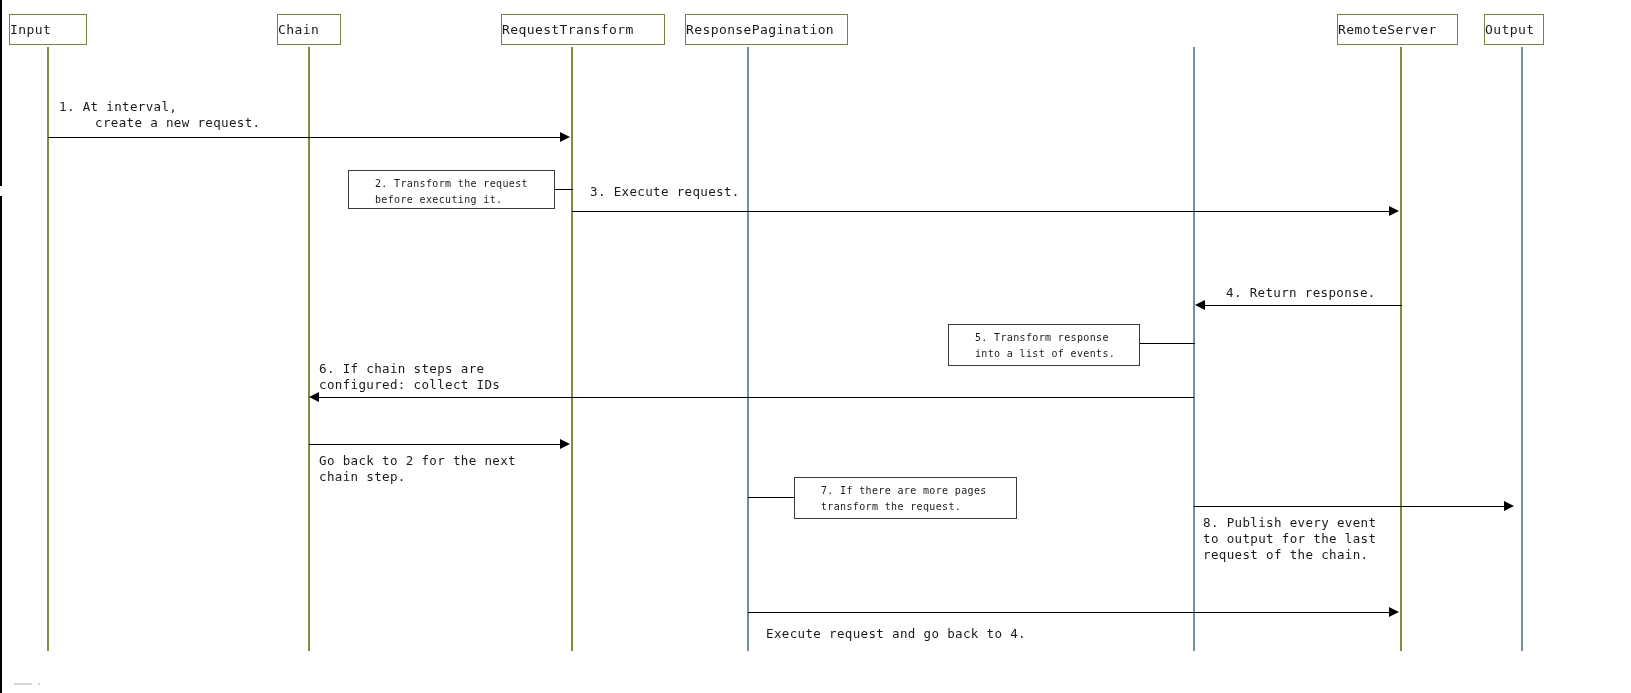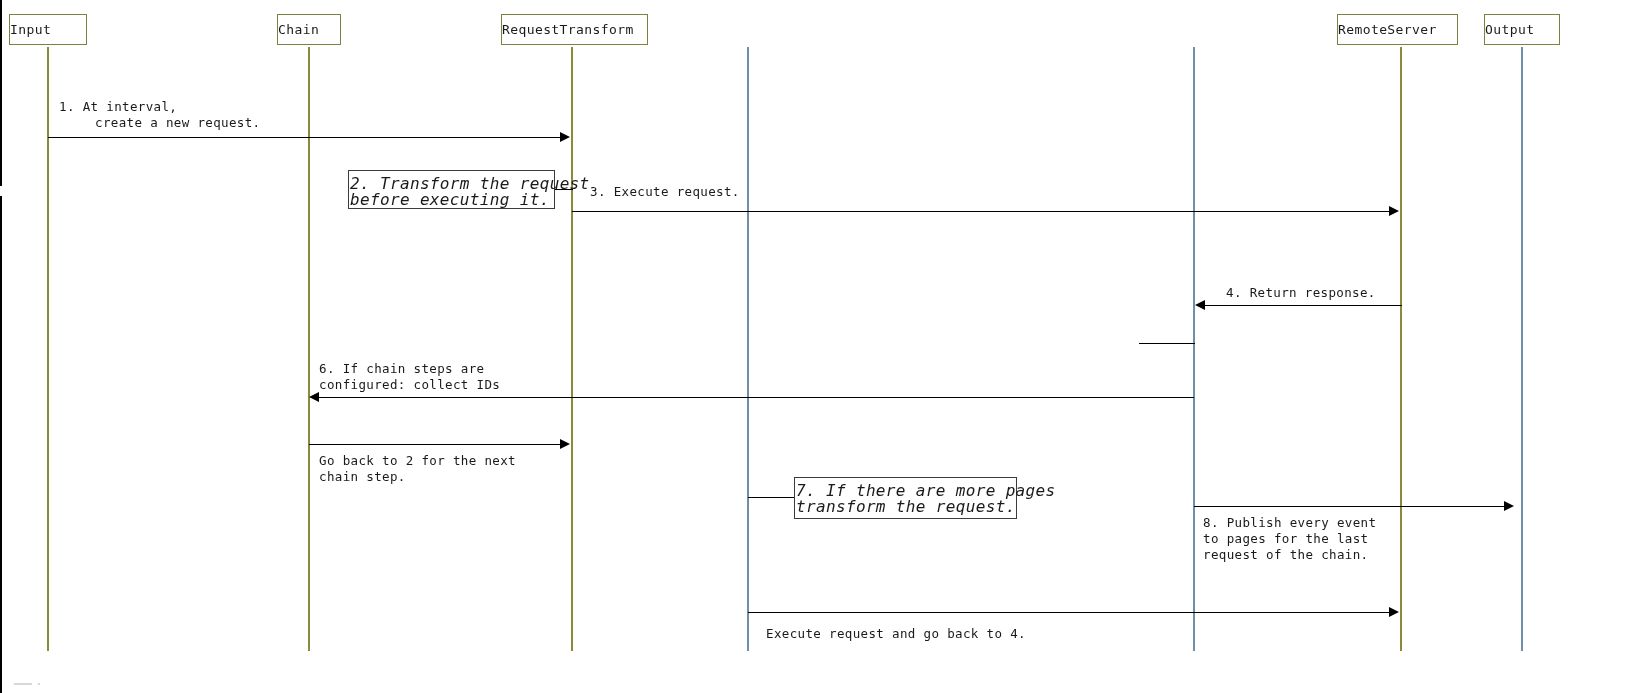--- a/index.html
+++ b/index.html
@@ -78,26 +78,25 @@
     letter-spacing: 0.35px;
   }
 
   
   .note {
     position: absolute;
     box-sizing: border-box;
     border: 1px solid #3b3b3b;
     background: #ffffff;
     color: #1a1a1a;
-    font-size: 16px;
+    font-size: 10px;
     line-height: 16px;
     white-space: pre;
     letter-spacing: 0.35px;
-    padding: 5px 1px;
-    font-style: italic;
+    padding: 5px 26px;
   }
   .note-stub {
     position: absolute;
     height: 1px;
     background: #000000;
   }
 
   
   .speck {
     position: absolute;
@@ -122,31 +121,34 @@
   <div class="lifeline blueish" style="left:1521px; top:47px; height:604px;"></div>
 
   <div class="participant" style="left:9px; top:14px; width:78px;">
     <span>Input</span>
   </div>
 
   <div class="participant" style="left:277px; top:14px; width:64px;">
     <span>Chain</span>
   </div>
 
-  <div class="participant" style="left:501px; top:14px; width:147px;">
+  <div class="participant" style="left:501px; top:14px; width:164px;">
     <span>RequestTransform</span>
   </div>
 
+  <div class="participant" style="left:685px; top:14px; width:163px;">
+    <span>ResponsePagination</span>
+  </div>
 
 
   <div class="participant" style="left:1337px; top:14px; width:121px;">
     <span>RemoteServer</span>
   </div>
 
-  <div class="participant" style="left:1484px; top:14px; width:76px;">
+  <div class="participant" style="left:1484px; top:14px; width:60px;">
     <span>Output</span>
   </div>
 
   <div class="msg-label" style="left:59px; top:99px;">1. At interval,</div>
   <div class="msg-label" style="left:59px; top:115px;margin-left:36px;">create a new request.</div>
   <div class="msg-line" style="left:48px; top:137px; width:514px;"></div>
   <div class="arrow-head right" style="left:560px; top:132px;"></div>
 
   <div class="note-stub" style="left:555px; top:189px; width:18px;"></div>
   <div class="note" style="left:348px; top:170px; width:207px; height:39px;"><span>2. Transform the request</span>
@@ -154,39 +156,41 @@
 
   <div class="msg-label" style="left:590px; top:184px;">3. Execute request.</div>
   <div class="msg-line" style="left:572px; top:211px; width:819px;"></div>
   <div class="arrow-head right" style="left:1389px; top:206px;"></div>
 
   <div class="msg-label" style="left:1226px; top:285px;">4. Return response.</div>
   <div class="msg-line" style="left:1204px; top:305px; width:198px;"></div>
   <div class="arrow-head left" style="left:1195px; top:300px;"></div>
 
   <div class="note-stub" style="left:1139px; top:343px; width:56px;"></div>
+  <div class="note" style="left:948px; top:324px; width:192px; height:42px;"><span>5. Transform response</span>
+<span>into a list of events.</span></div>
 
   <div class="msg-label" style="left:319px; top:361px;">6. If chain steps are</div>
   <div class="msg-label" style="left:319px; top:377px;">configured: collect IDs</div>
   <div class="msg-line" style="left:318px; top:397px; width:876px;"></div>
   <div class="arrow-head left" style="left:309px; top:392px;"></div>
 
   <div class="msg-line" style="left:309px; top:444px; width:253px;"></div>
   <div class="arrow-head right" style="left:560px; top:439px;"></div>
   <div class="msg-label" style="left:319px; top:453px;">Go back to 2 for the next</div>
   <div class="msg-label" style="left:319px; top:469px;">chain step.</div>
 
   <div class="note-stub" style="left:748px; top:497px; width:47px;"></div>
   <div class="note" style="left:794px; top:477px; width:223px; height:42px;"><span>7. If there are more pages</span>
 <span>transform the request.</span></div>
 
   <div class="msg-line" style="left:1194px; top:506px; width:312px;"></div>
   <div class="arrow-head right" style="left:1504px; top:501px;"></div>
   <div class="msg-label" style="left:1203px; top:515px;">8. Publish every event</div>
-  <div class="msg-label" style="left:1203px; top:531px;">to pages for the last</div>
+  <div class="msg-label" style="left:1203px; top:531px;">to output for the last</div>
   <div class="msg-label" style="left:1203px; top:547px;">request of the chain.</div>
 
   <div class="msg-label" style="left:766px; top:626px;">Execute request and go back to 4.</div>
   <div class="msg-line" style="left:748px; top:612px; width:643px;"></div>
   <div class="arrow-head right" style="left:1389px; top:607px;"></div>
 
   <div class="speck" style="left:14px; top:683px; width:18px;"></div>
   <div class="speck" style="left:38px; top:683px; width:2px;"></div>
 
 </div>

